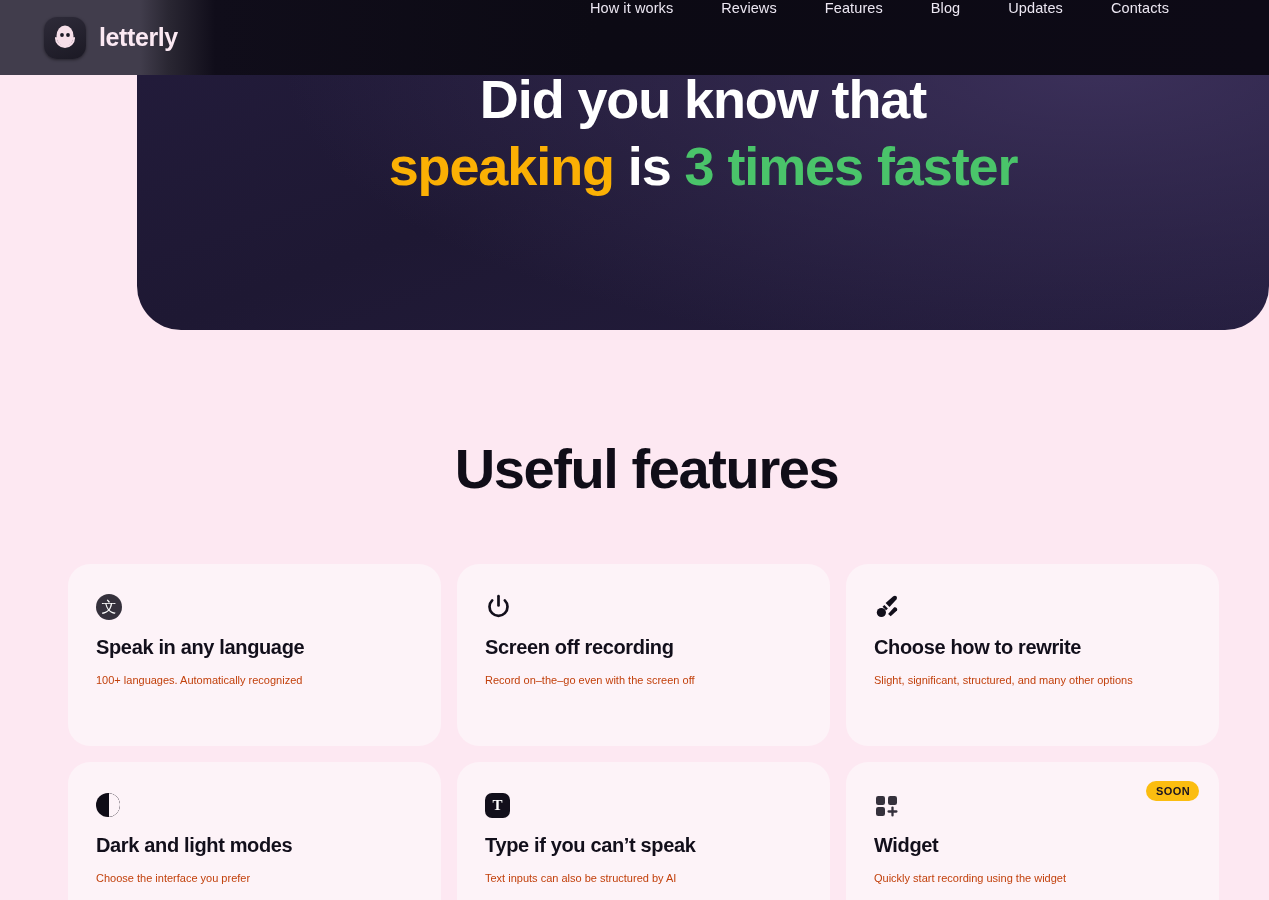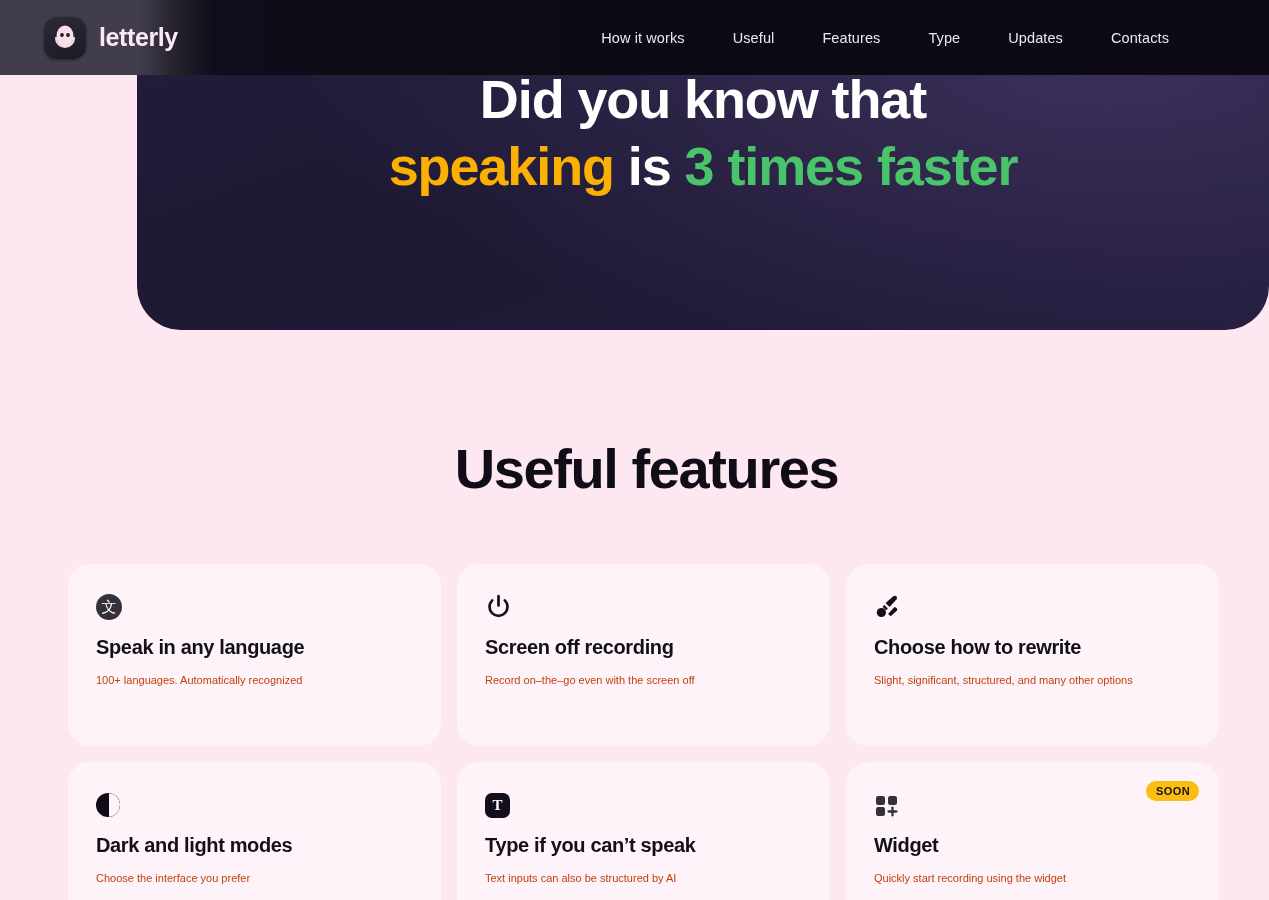--- a/index.html
+++ b/index.html
@@ -42,21 +42,21 @@
     flex:none;
   }
   .brand-badge svg{ display:block; }
   .brand-name{
     color:#fbe9f3; font-size:25px; font-weight:bold;
     letter-spacing:-.4px; white-space:nowrap;
   }
 
   .nav{
     flex:1; height:75px;
-    display:flex; align-items:center; justify-content:flex-end;
+    display:flex; justify-content:flex-end;
     padding-right:76px; gap:0;
   }
   .nav-item{
     color:#ece7f2; font-size:14.5px; font-weight:400;
     padding:0 24px; white-space:nowrap;
     cursor:pointer; text-decoration:none;
     letter-spacing:.1px;
   }
 
   
@@ -192,23 +192,23 @@
           <circle cx="16" cy="11" r="1.9" fill="#1b1924"></circle>
           <path d="M4 14 a9 9 0 0 0 18 0" fill="none" stroke="#f6dfe9" stroke-width="2.1" stroke-linecap="round"></path>
         </svg>
       </span>
       <span class="brand-name">letterly</span>
     </a>
   </div>
 
   <nav class="nav">
     <a class="nav-item">How it works</a>
-    <a class="nav-item">Useful</a>
+    <a class="nav-item">Reviews</a>
     <a class="nav-item">Features</a>
-    <a class="nav-item">Type</a>
+    <a class="nav-item">Blog</a>
     <a class="nav-item">Updates</a>
     <a class="nav-item">Contacts</a>
   </nav>
 </header>
 
 <section class="features">
   <h2 class="section-title">Useful features</h2>
 
   <div class="card-grid">
 

